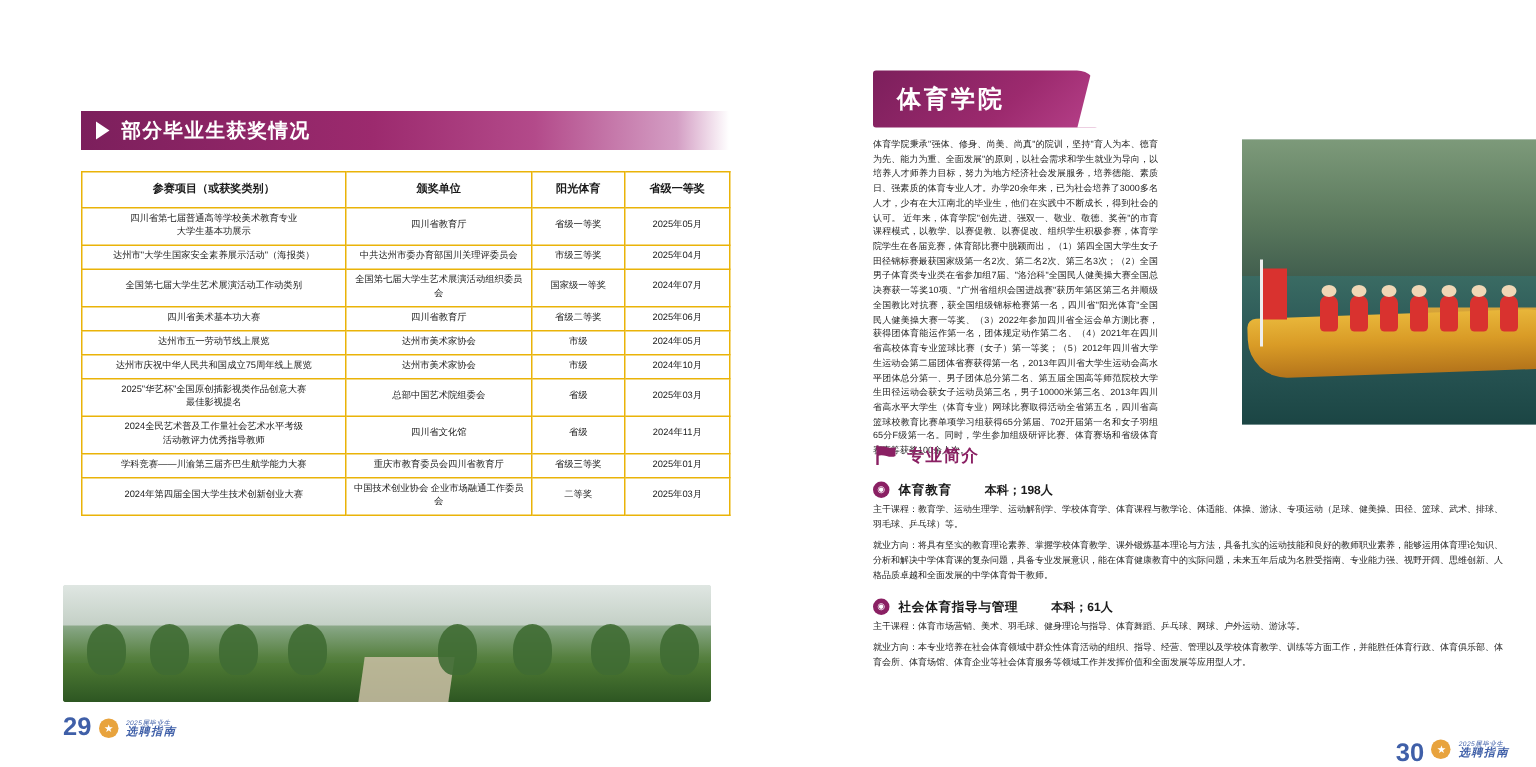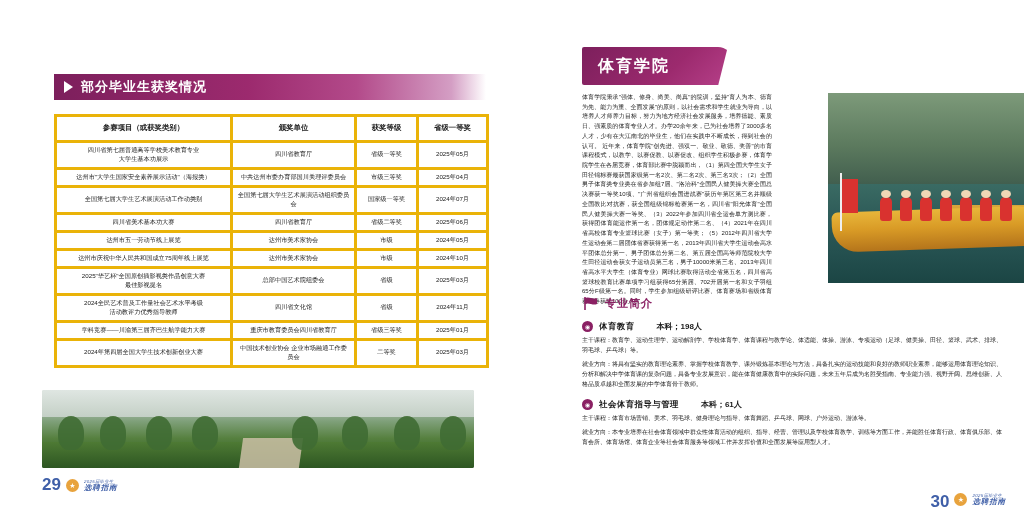--- a/index.html
+++ b/index.html
@@ -29,21 +29,21 @@
   }
   .sec-title-bar .txt{
     color:#fff;font-size:13px;font-weight:bold;margin-left:8px;letter-spacing:1px;
   }
 
   table.awards{
     border-collapse:collapse;width:432px;margin-top:14px;
     table-layout:fixed;
   }
   table.awards th, table.awards td{
-    border:3px solid #eab308;
+    border:1px solid #eab308;
     font-size:6.2px;
     line-height:1.45;
     padding:3px 4px;
     text-align:center;
     vertical-align:middle;
     color:#1a1a1a;
     word-break:break-all;
   }
   table.awards th{font-size:7.4px;font-weight:bold;padding:6px 3px;}
   table.awards td.name{text-align:center;}
@@ -164,21 +164,21 @@
       <colgroup>
           <col class="c1">
           <col class="c2">
           <col class="c3">
           <col class="c4">
         </colgroup>
       <thead>
         <tr>
           <th>参赛项目（或获奖类别）</th>
           <th>颁奖单位</th>
-          <th>获奖等级</th>
+          <th>阳光体育</th>
           <th>省级一等奖</th>
         </tr>
       </thead>
       <tbody id="awards-body">
           <tr>
             <td class="name" style="white-space: pre-line;">四川省第七届普通高等学校美术教育专业
 大学生基本功展示</td>
             <td style="white-space: pre-line;">四川省教育厅</td>
             <td style="white-space: pre-line;">省级一等奖</td>
             <td style="white-space: pre-line;">2025年05月</td>

